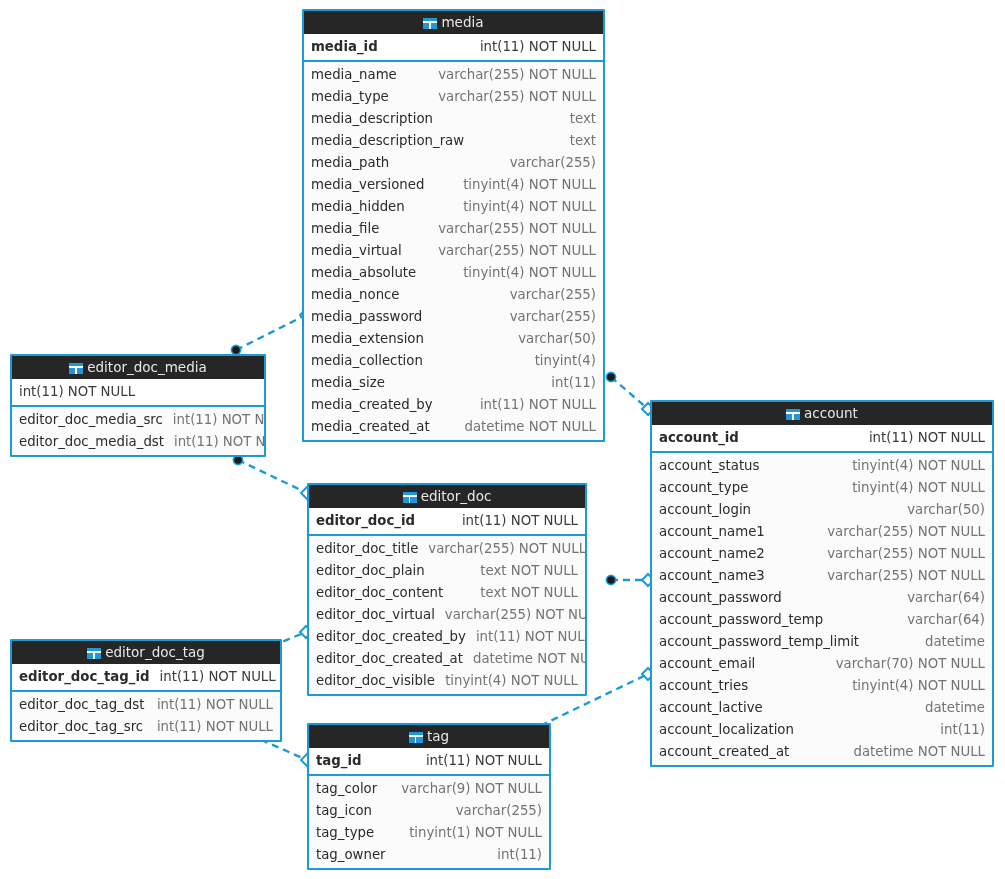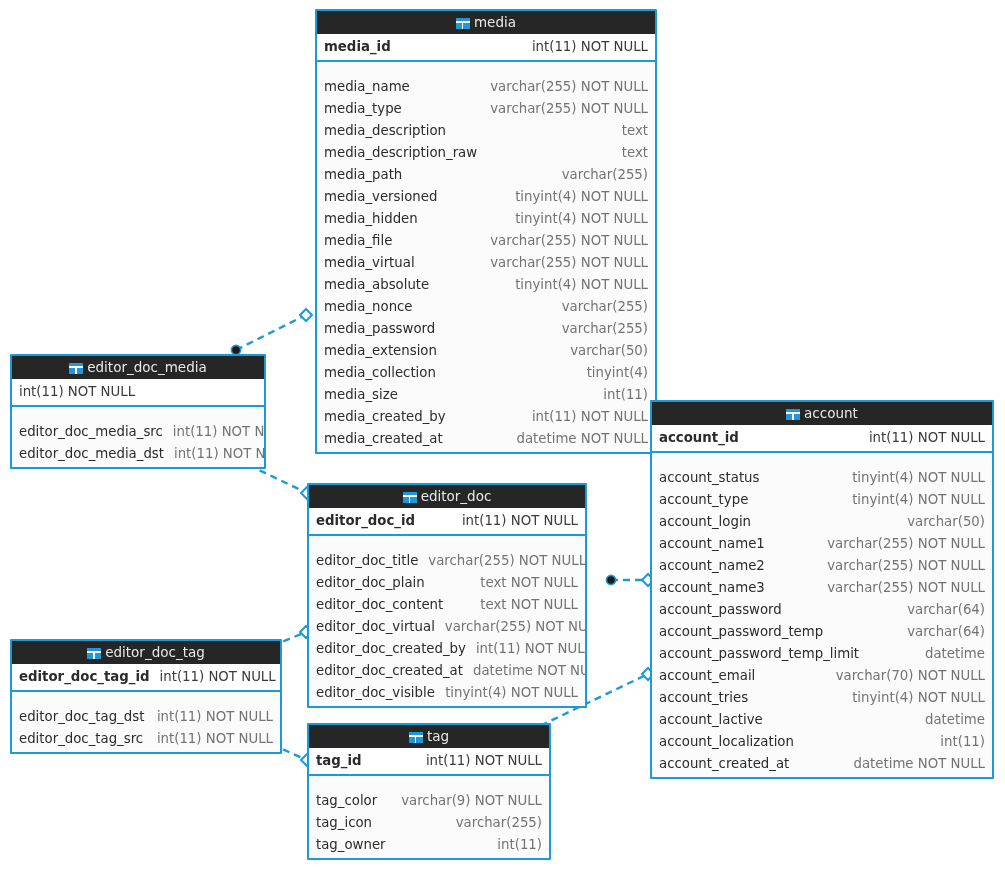--- a/index.html
+++ b/index.html
@@ -104,21 +104,21 @@
   }
   .field-type {
     text-align: right;
     color: #737373;
   }
   .pk-row .field-type {
     font-weight: normal;
     color: #3a3a3a;
   }
   .fields-body {
-    padding-top: 14px;
+    padding-top: 2px;
     padding-bottom: 2px;
     background: #fbfbfb;
   }
 </style>
 </head>
 <body>
 
 <div id="canvas">
   <svg id="edges" viewBox="0 0 1005 879" width="1005" height="879">
       <g>
@@ -151,21 +151,21 @@
         <circle cx="250" cy="735" r="4.6" fill="#1b1b1b" stroke="#1b9ad6" stroke-width="1.6"></circle>
         <polygon points="307,754 313,760 307,766 301,760" fill="#ffffff" stroke="#1b9ad6" stroke-width="2"></polygon>
       </g>
       <g>
         <line x1="519" y1="736" x2="648" y2="674" stroke="#1b9ad6" stroke-width="2.4" stroke-dasharray="7 5"></line>
         <circle cx="519" cy="736" r="4.6" fill="#1b1b1b" stroke="#1b9ad6" stroke-width="1.6"></circle>
         <polygon points="648,668 654,674 648,680 642,674" fill="#ffffff" stroke="#1b9ad6" stroke-width="2"></polygon>
       </g>
     </svg>
   <div id="entity-layer">
-      <div class="entity" style="left: 315px; top: 9px; width: 342px;">
+      <div class="entity" style="left: 302px; top: 9px; width: 303px;">
         <div class="entity-header"><span class="tbl-icon"></span><span class="title-text">media</span></div>
         <div class="field-row pk-row">
           <span class="field-name">media_id</span>
           <span class="field-type">int(11) NOT NULL</span>
         </div>
         <div class="fields-body">
           <div class="field-row">
             <span class="field-name">media_name</span>
             <span class="field-type">varchar(255) NOT NULL</span>
           </div>
@@ -377,20 +377,24 @@
           <span class="field-type">int(11) NOT NULL</span>
         </div>
         <div class="fields-body">
           <div class="field-row">
             <span class="field-name">tag_color</span>
             <span class="field-type">varchar(9) NOT NULL</span>
           </div>
           <div class="field-row">
             <span class="field-name">tag_icon</span>
             <span class="field-type">varchar(255)</span>
+          </div>
+          <div class="field-row">
+            <span class="field-name">tag_type</span>
+            <span class="field-type">tinyint(1) NOT NULL</span>
           </div>
           <div class="field-row">
             <span class="field-name">tag_owner</span>
             <span class="field-type">int(11)</span>
           </div>
         </div>
       </div>
     </div>
 </div>
 

